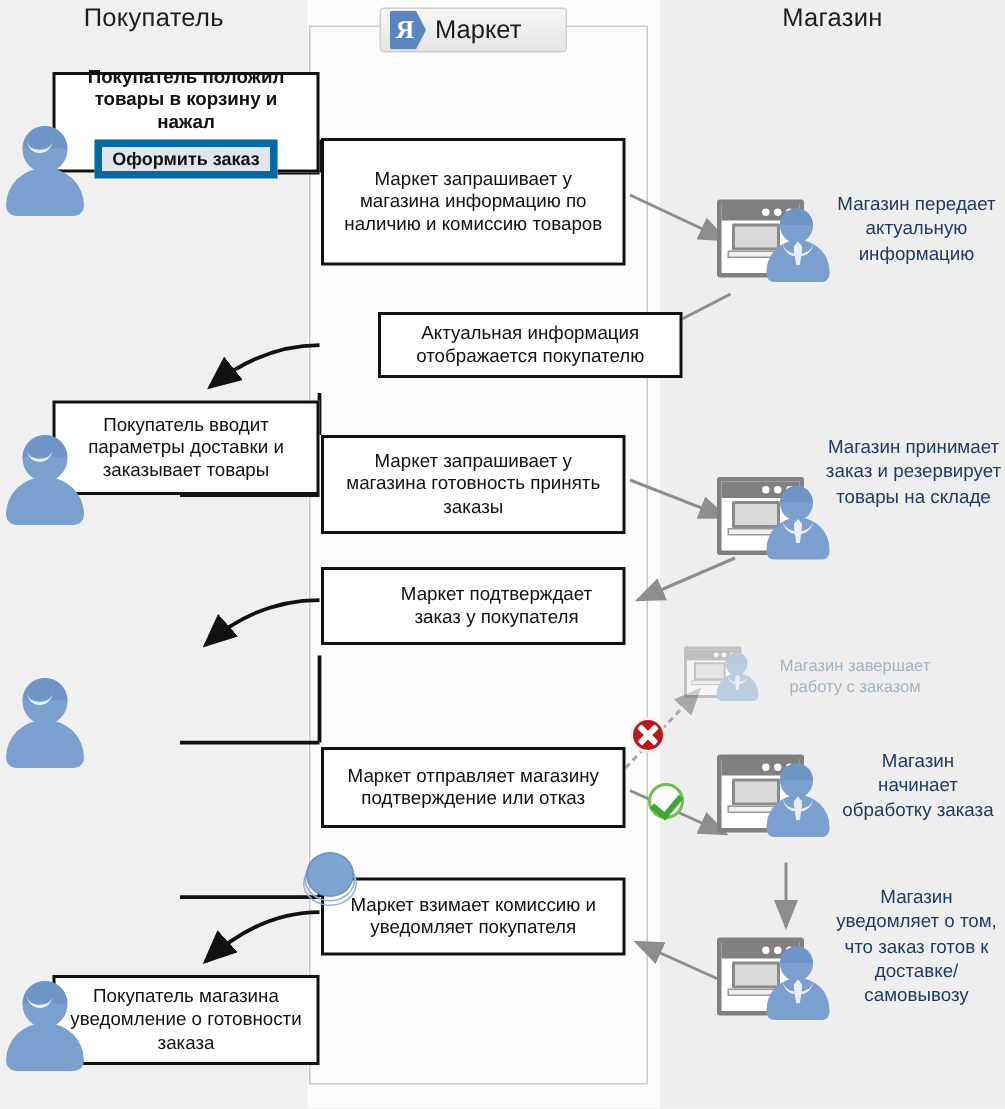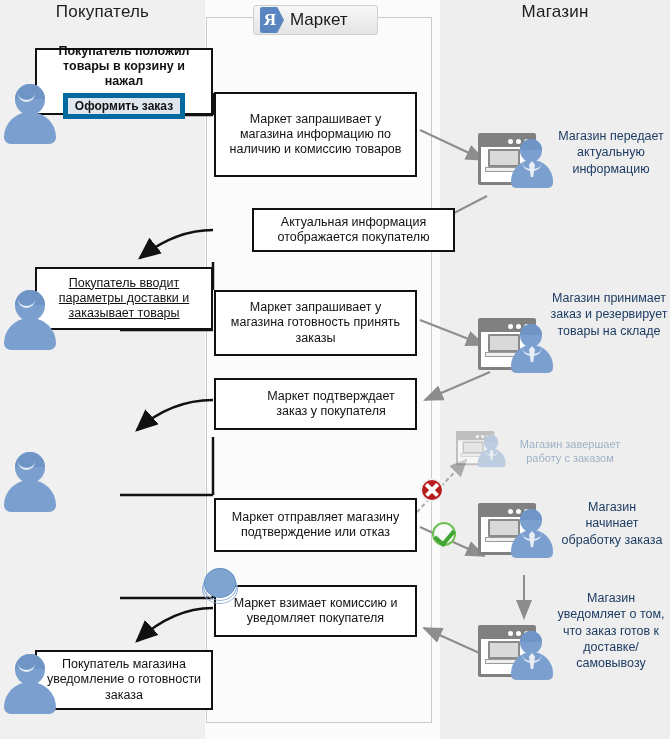--- a/index.html
+++ b/index.html
@@ -234,21 +234,21 @@
     <line x1="213" y1="437" x2="213" y2="495" stroke="#111" stroke-width="2.5"></line>
     <line x1="213" y1="575" x2="213" y2="598" stroke="#111" stroke-width="2.5"></line>
   </svg>
 
   <div class="box buyer" style="left:35px;top:48px;width:178px;height:67px;flex-direction:column;font-weight:bold;">
     <div>Покупатель положил</div>
     <div>товары в корзину и нажал</div>
     <div style="margin-top:3px;background:#dfe6ee;border:5px solid #0369a1;padding:1px 7px;font-size:12px;">Оформить заказ</div>
   </div>
 
-  <div class="box buyer" style="left:35px;top:267px;width:178px;height:63px;text-decoration:underline;">Покупатель вводит параметры доставки и заказывает товары</div>
+  <div class="box buyer" style="left:35px;top:267px;width:178px;height:63px;">Покупатель вводит параметры доставки и заказывает товары</div>
 
 
   <div class="box buyer" style="left:35px;top:650px;width:178px;height:60px;">Покупатель магазина уведомление о готовности заказа</div>
 
   <div class="box market" style="left:214px;top:92px;width:203px;height:85px;">Маркет запрашивает у магазина информацию по наличию и комиссию товаров</div>
 
   <div class="box market" style="left:214px;top:208px;width:203px;height:44px;margin-left:38px;">Актуальная информация отображается покупателю</div>
 
   <div class="box market" style="left:214px;top:290px;width:203px;height:66px;">Маркет запрашивает у магазина готовность принять заказы</div>
 

